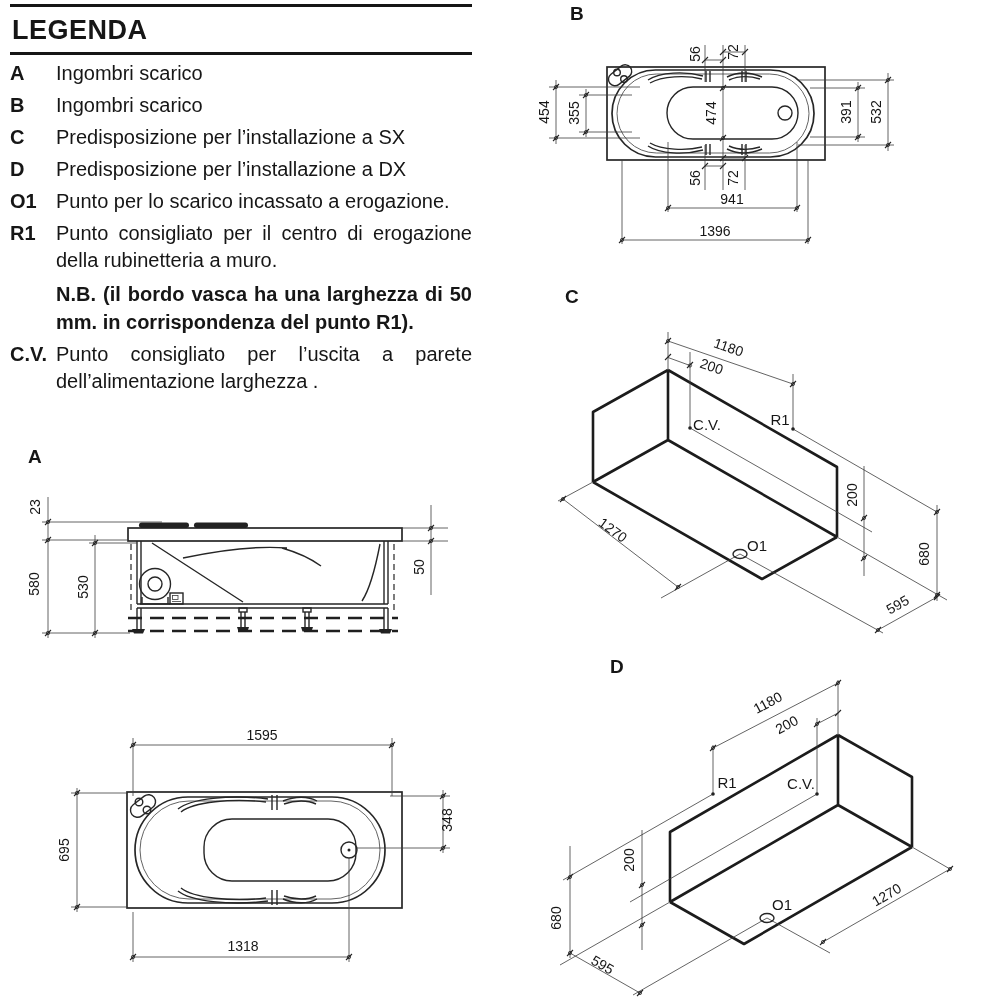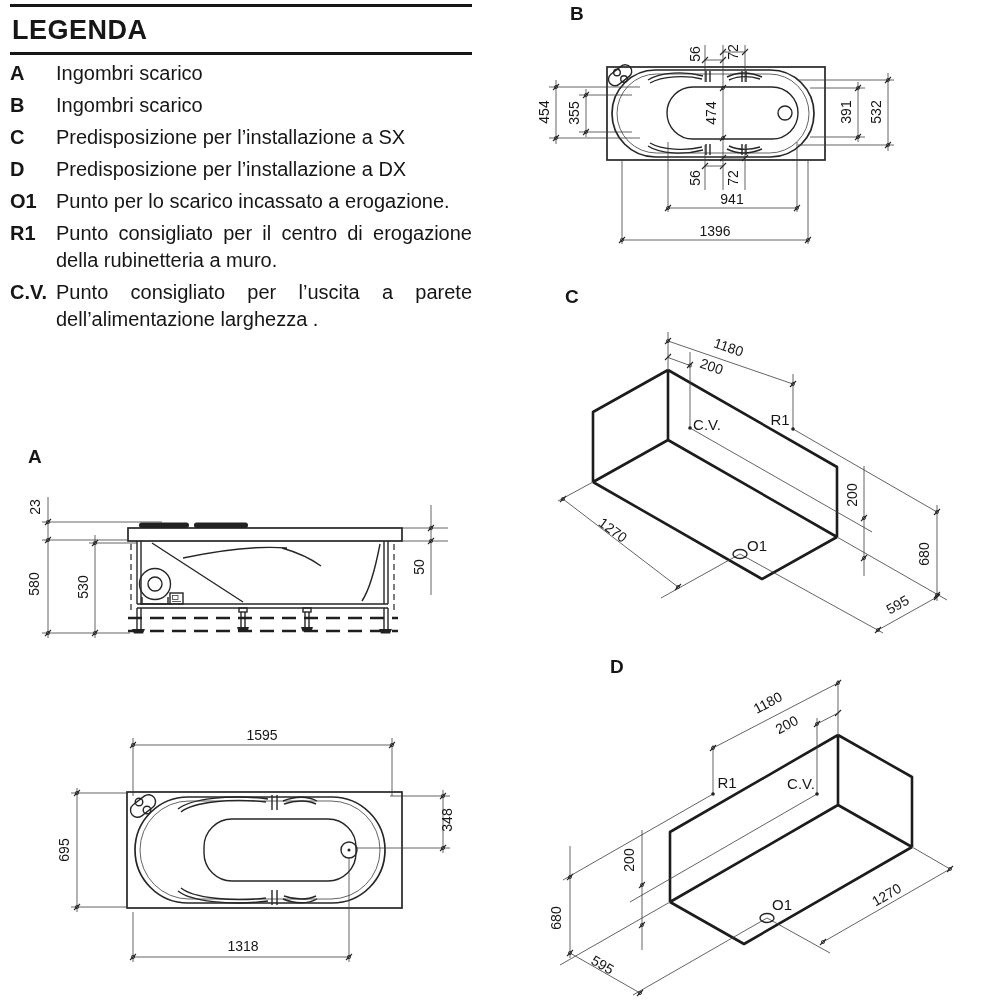--- a/index.html
+++ b/index.html
@@ -56,20 +56,21 @@
     <span class="ltext">Predisposizione per l’installazione a DX</span>
   </div>
   <div class="lrow">
     <span class="lkey">O1</span>
     <span class="ltext">Punto per lo scarico incassato a erogazione.</span>
   </div>
   <div class="lrow">
     <span class="lkey">R1</span>
     <span class="ltext">Punto consigliato per il centro di erogazione della rubinetteria a muro.</span>
   </div>
+  <p class="note">N.B. (il bordo vasca ha una larghezza di 50 mm. in corrispondenza del punto R1).</p>
   <div class="lrow">
     <span class="lkey">C.V.</span>
     <span class="ltext">Punto consigliato per l’uscita a parete dell’alimentazione larghezza .</span>
   </div>
 </div>
 
 <svg id="svgB" width="470" height="270" viewBox="530 0 470 270">
   <text class="vlabel" x="570" y="20">B</text>
 
   <rect class="bold2" x="607" y="67" width="218" height="93"></rect>

